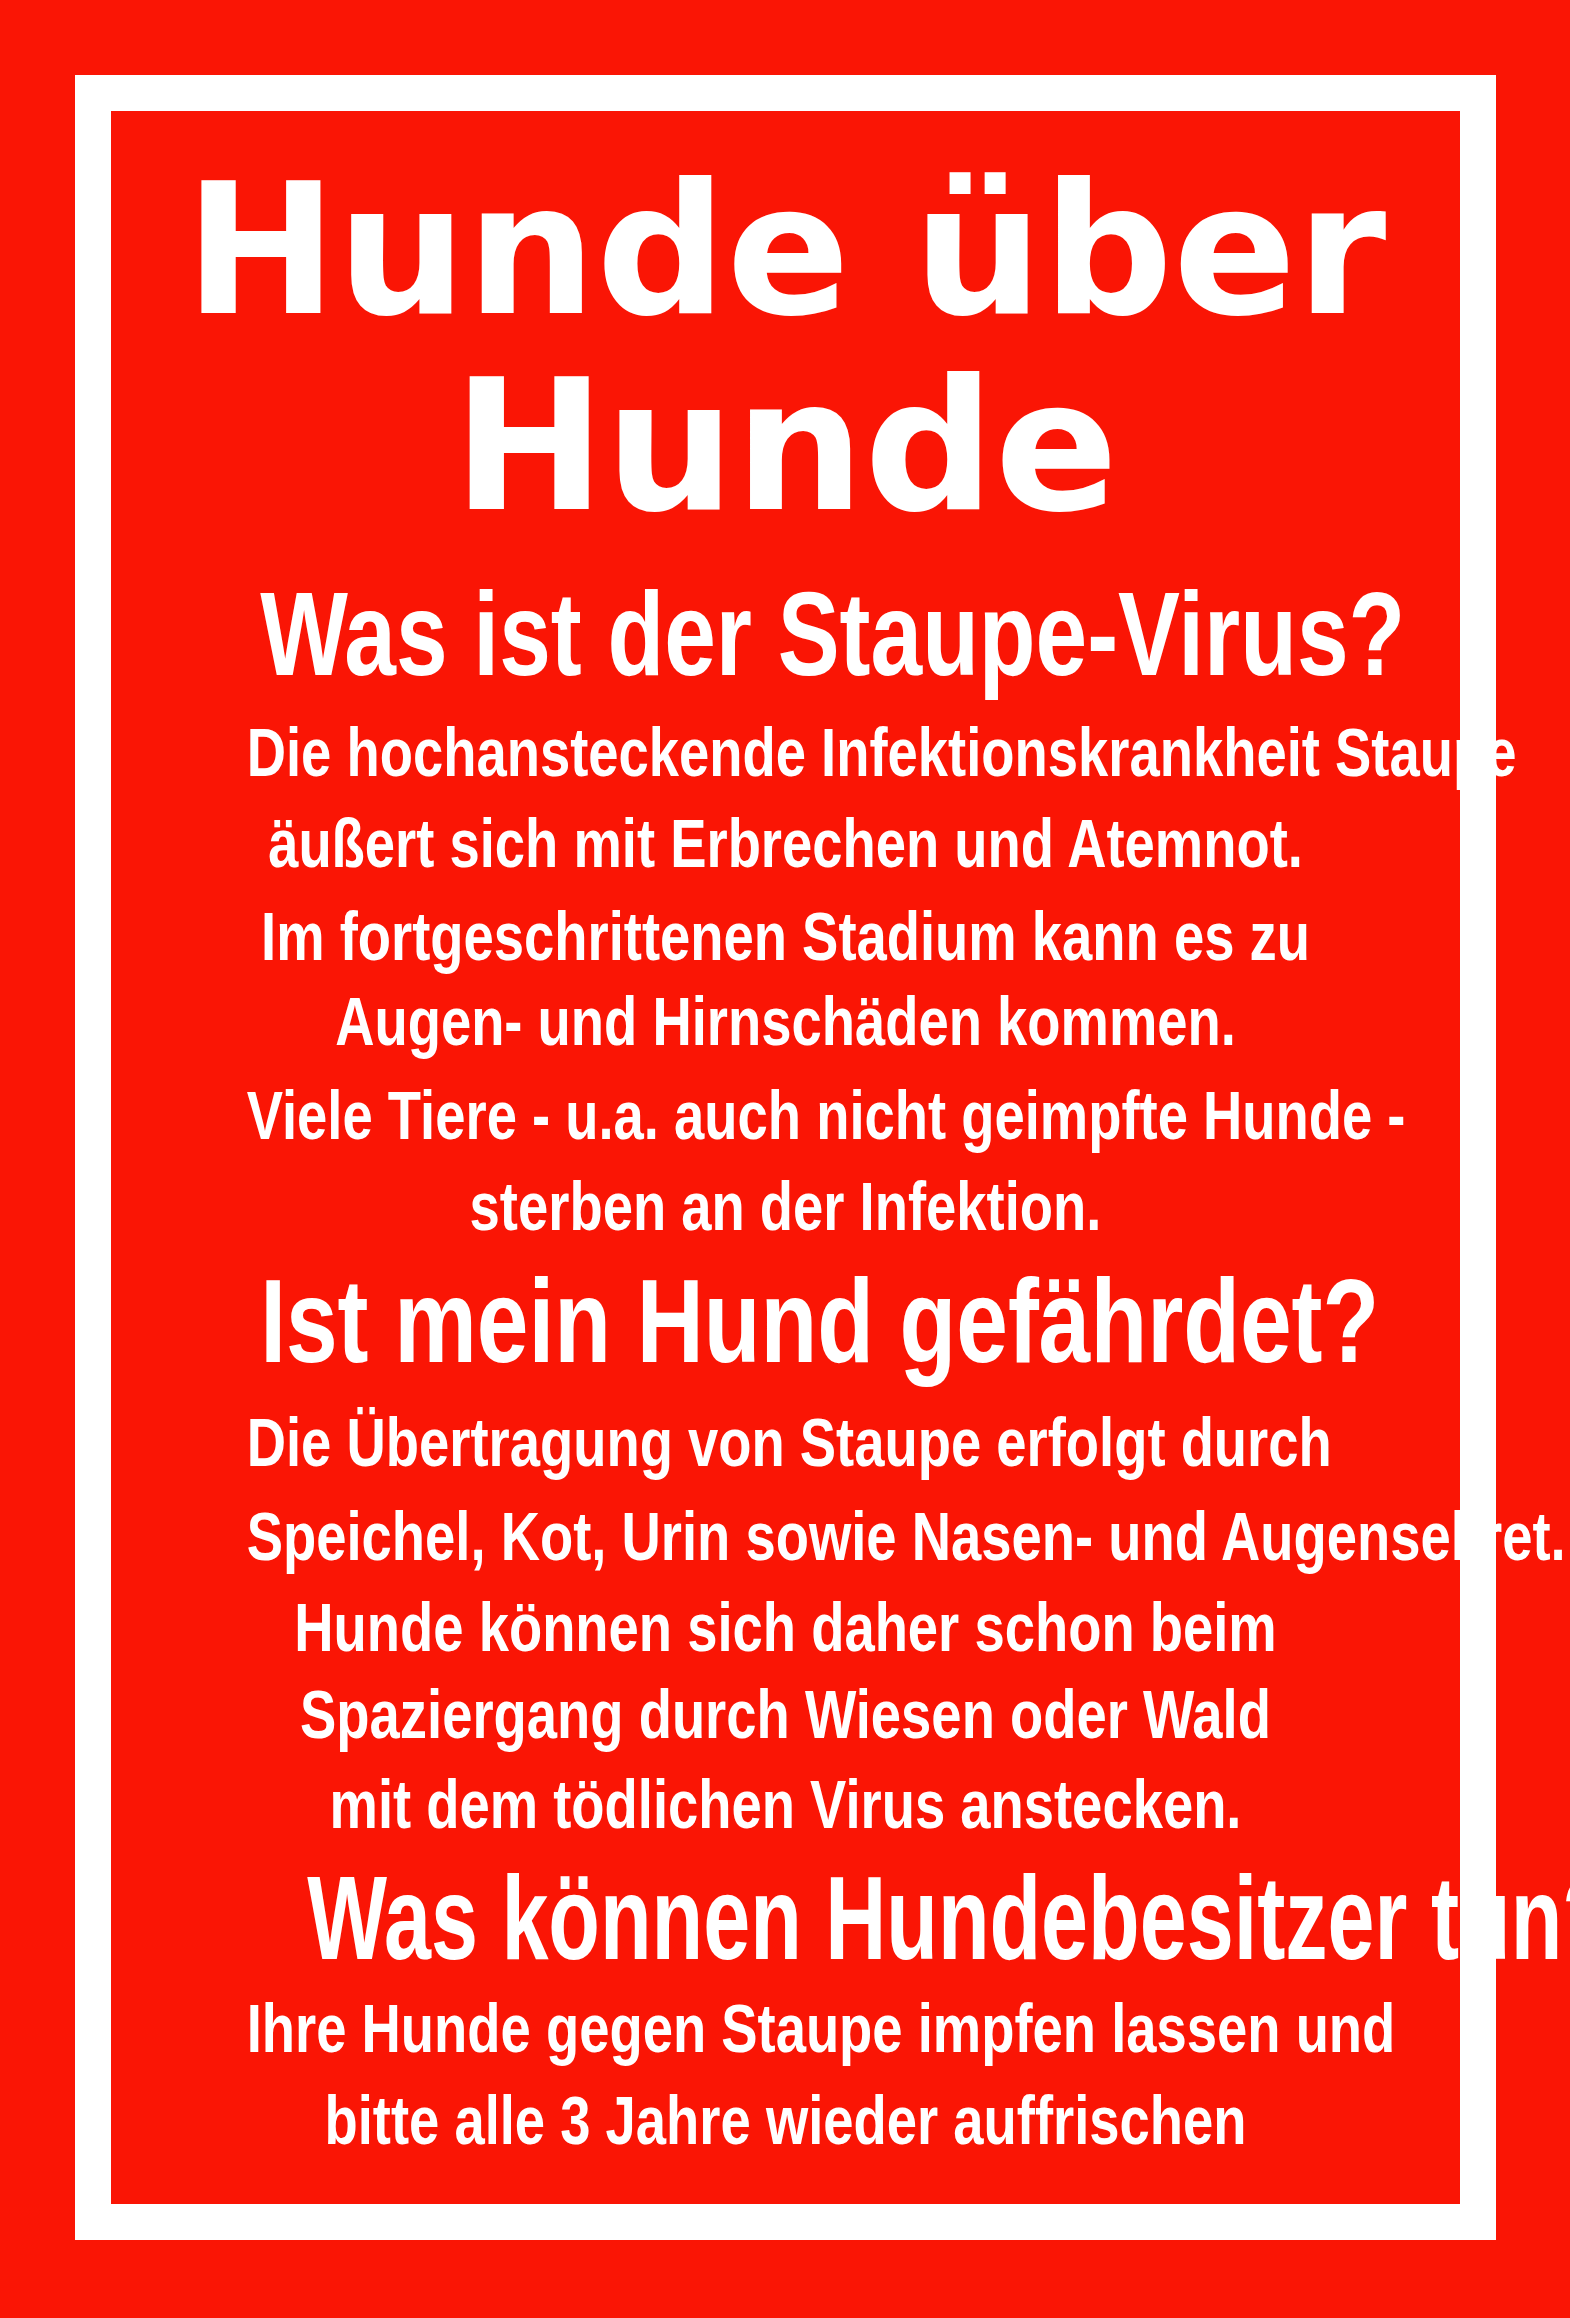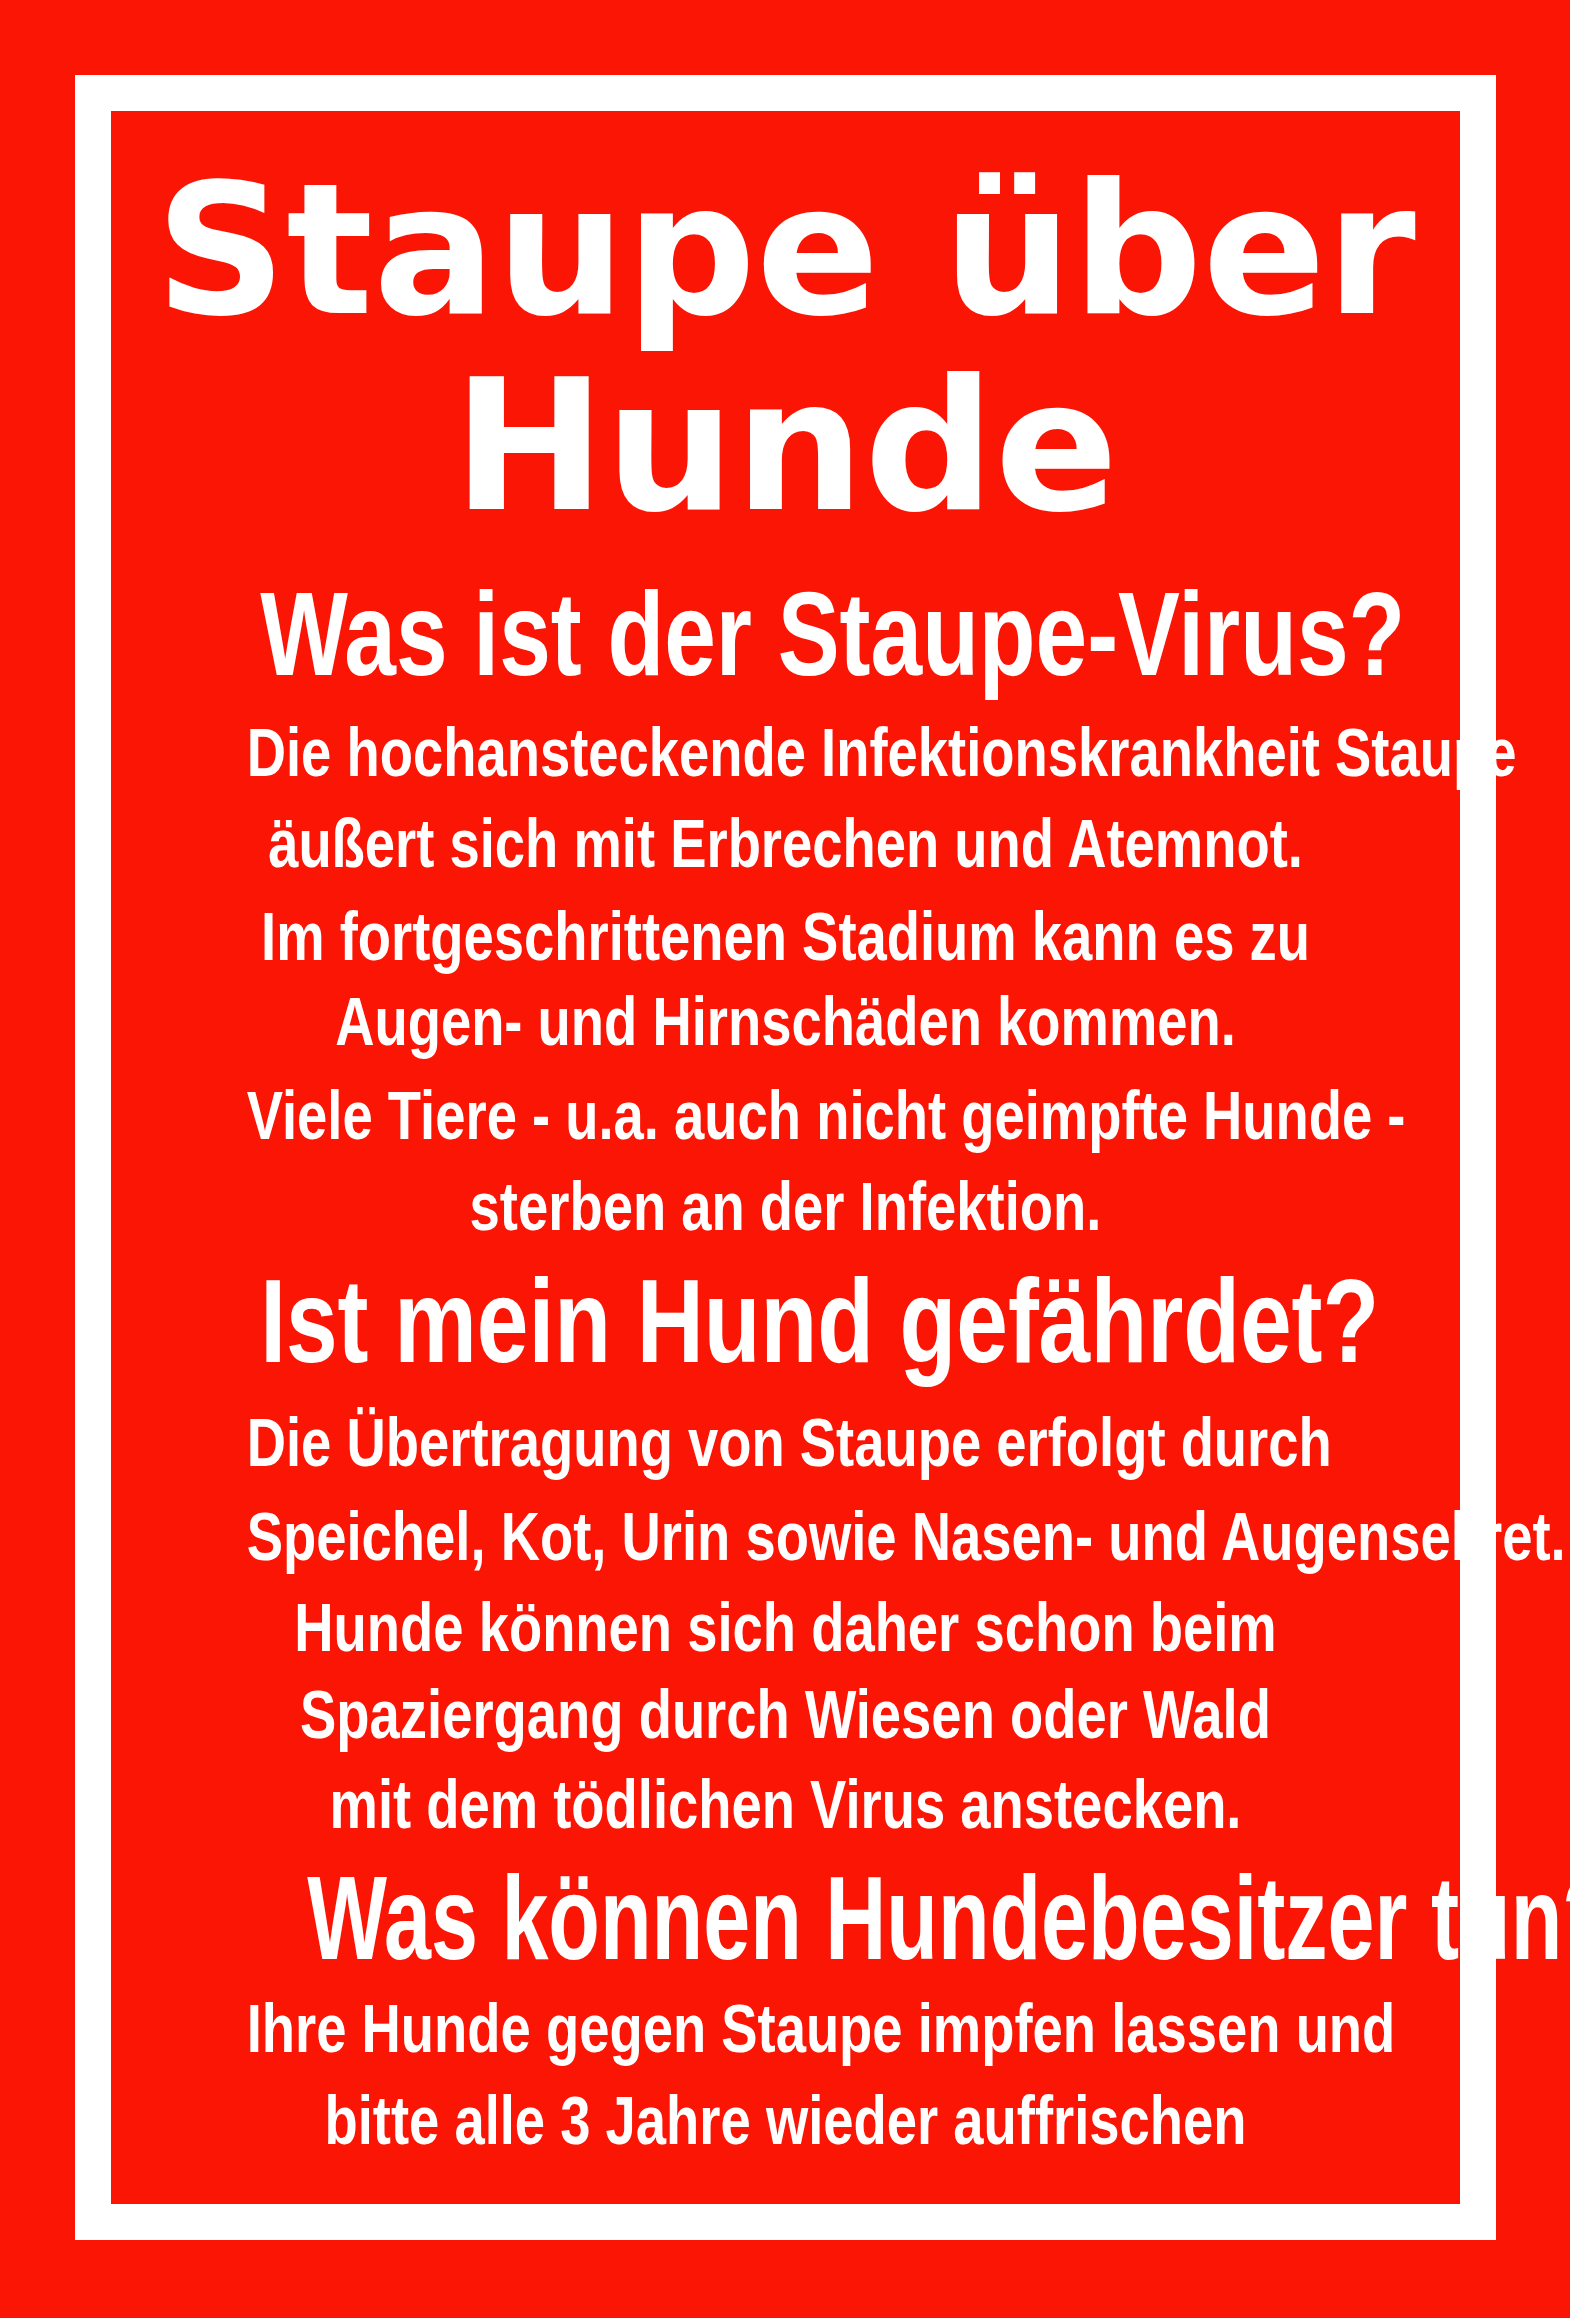--- a/index.html
+++ b/index.html
@@ -56,21 +56,21 @@
     font-size: 68px;
     transform: translateY(-54%) scaleX(0.80);
   }
 </style>
 </head>
 <body>
 
 <div class="poster">
   <div class="frame"></div>
 
-  <div class="line title-line" style="top:246px">Staupe über</div>
+  <div class="line title-line" style="top:246px">Hunde über</div>
   <div class="line title-line" style="top:442px">Hunde</div>
 
   <div class="line heading-line" style="top:638px">Was ist der Staupe-Virus?</div>
   <div class="line body-line" style="top:755px">Die hochansteckende Infektionskrankheit Staupe</div>
   <div class="line body-line" style="top:846px">äußert sich mit Erbrechen und Atemnot.</div>
   <div class="line body-line" style="top:939px">Im fortgeschrittenen Stadium kann es zu</div>
   <div class="line body-line" style="top:1024px">Augen- und Hirnschäden kommen.</div>
   <div class="line body-line" style="top:1118px">Viele Tiere - u.a. auch nicht geimpfte Hunde -</div>
   <div class="line body-line" style="top:1209px">sterben an der Infektion.</div>
 

